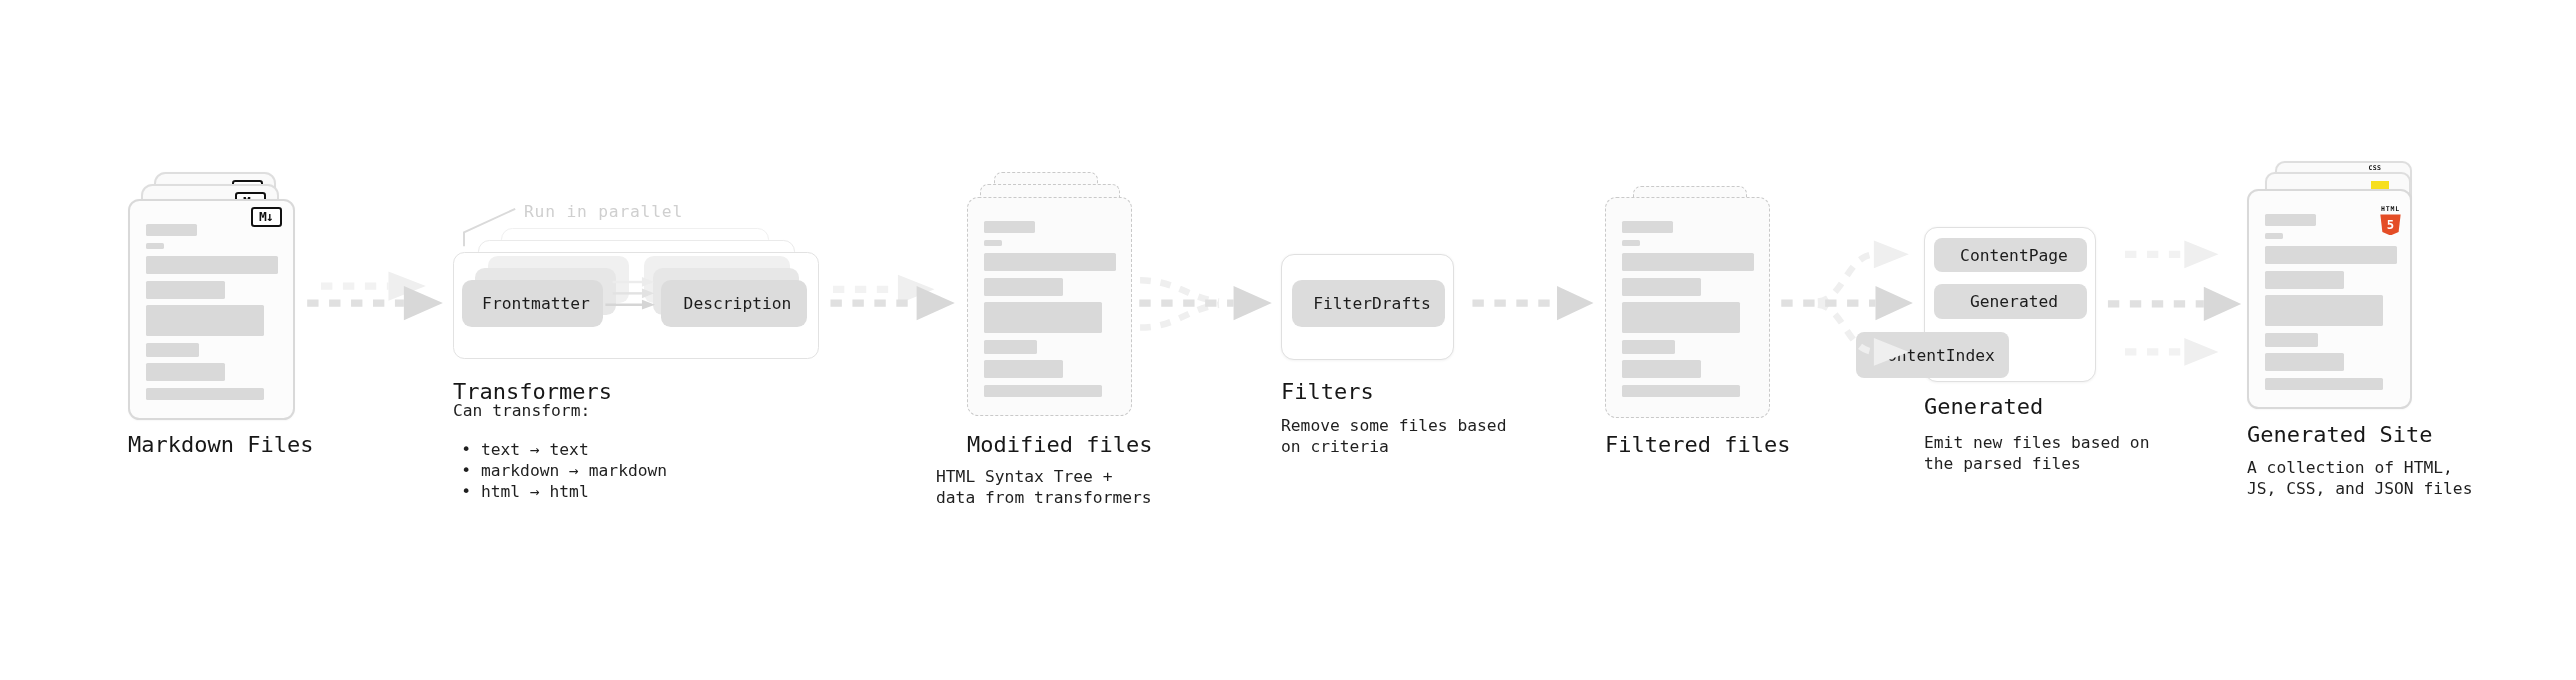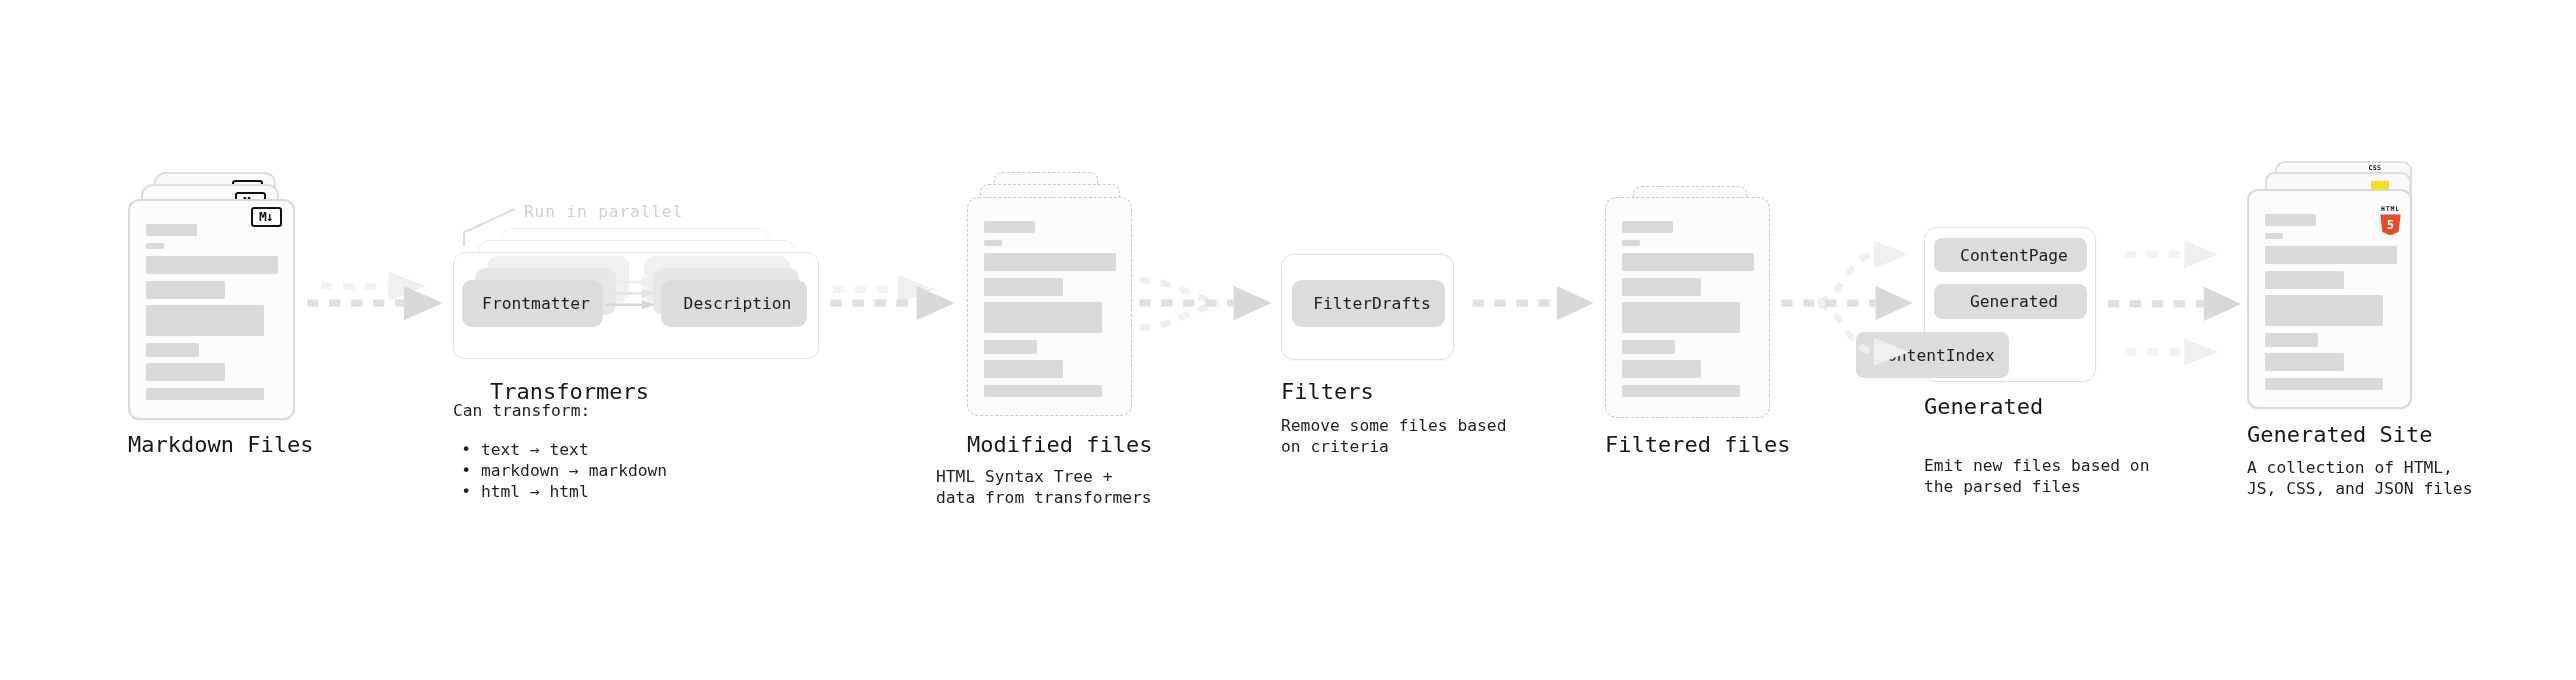--- a/index.html
+++ b/index.html
@@ -83,21 +83,21 @@
 <div class="ghost" style="left:488px;top:256px;width:141px;height:47px;background:#f0f0f0;"></div>
 <div class="ghost" style="left:475px;top:268px;width:141px;height:47px;background:#e7e7e7;"></div>
 <div class="pill" style="left:462px;top:280px;width:141px;height:47px;">Frontmatter</div>
 
 <div class="ghost" style="left:644px;top:256px;width:146px;height:47px;background:#f0f0f0;"></div>
 <div class="ghost" style="left:653px;top:268px;width:146px;height:47px;background:#e7e7e7;"></div>
 <div class="pill" style="left:661px;top:280px;width:146px;height:47px;">Description</div>
 
 <div class="annotation" style="left:524px;top:202px;">Run in parallel</div>
 
-<div class="title" style="left:453px;top:379px;margin-left:37px;">Transformers</div>
+<div class="title" style="left:453px;top:379px;">Transformers</div>
 <div class="subtext" style="left:453px;top:400px;text-align:center;">Can transform:</div>
 <div class="subtext bullets" style="left:454px;top:439px;">
   <div>• text → text</div>
   <div>• markdown → markdown</div>
   <div>• html → html</div>
 </div>
 
 <div class="card dashed" style="left:994px;top:172px;width:104px;height:57px;border-radius:8.1px;"></div>
 <div class="card dashed" style="left:980px;top:184px;width:140px;height:57px;border-radius:8.1px;"></div>
 <div class="card dashed" style="left:967px;top:197px;width:165px;height:219px;">
@@ -139,21 +139,21 @@
     <div class="bar b8"></div>
   </div>
 </div>
 <div class="title" style="left:1605px;top:432px;">Filtered files</div>
 
 <div class="panel" style="left:1924px;top:227px;width:172px;height:155px;"></div>
 <div class="pill small" style="left:1934px;top:238px;width:153px;height:34px;">ContentPage</div>
 <div class="pill small" style="left:1934px;top:284px;width:153px;height:35px;">Generated</div>
 <div class="pill small" style="left:1856px;top:332px;width:153px;height:46px;text-align:right;">ContentIndex</div>
 <div class="title" style="left:1924px;top:394px;">Generated</div>
-<div class="subtext" style="left:1924px;top:432px;margin-top:23px;">
+<div class="subtext" style="left:1924px;top:432px;">
   <div>Emit new files based on</div>
   <div>the parsed files</div>
 </div>
 
 <div class="card back" style="left:2275px;top:161px;width:137px;height:73px;border-radius:9.8px;">
   <div class="css-badge">
     <div class="css-word">CSS</div>
     <div class="css-bar"></div>
   </div>
 </div>

